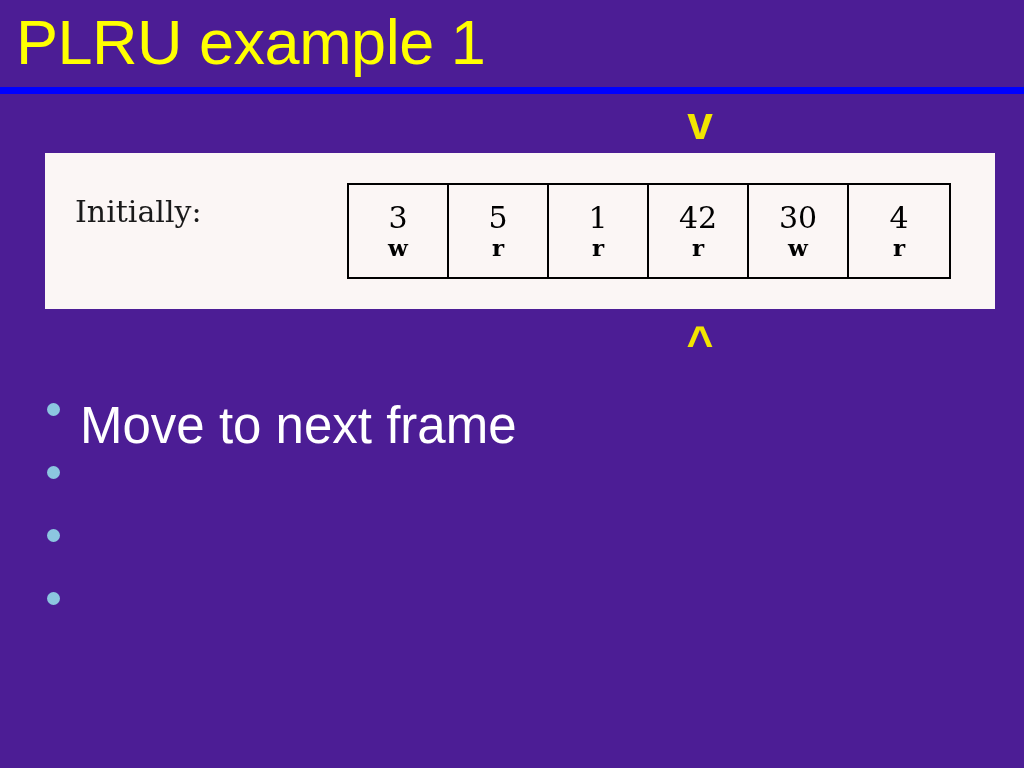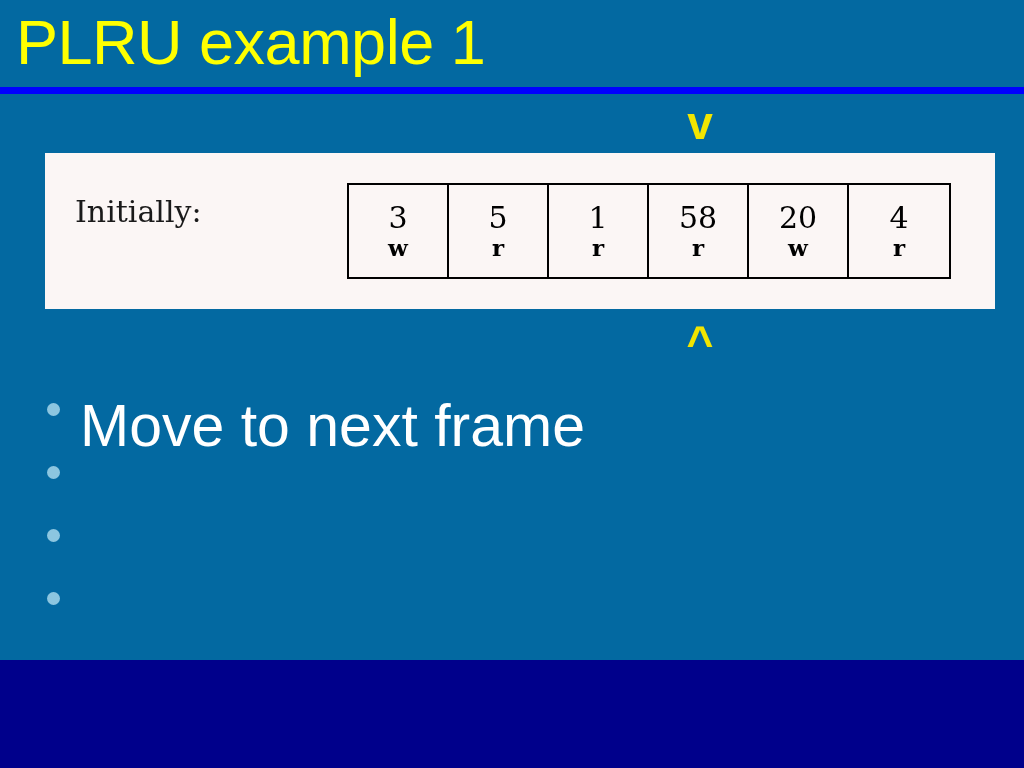--- a/index.html
+++ b/index.html
@@ -3,22 +3,22 @@
 <meta charset="utf-8">
 <style>
   html, body {
     margin: 0;
     padding: 0;
     background: #00008B;
   }
   #slide {
     position: relative;
     width: 1024px;
-    height: 660px;
-    background: #0369a1;
+    height: 768px;
+    background: #4c1d95;
     overflow: hidden;
     font-family: "Liberation Sans", sans-serif;
   }
 
   
   #slide-title {
     position: absolute;
     left: 16px;
     top: -2px;
     font-size: 63px;
@@ -131,21 +131,21 @@
   }
   .bullet-dot {
     display: block;
     width: 13px;
     height: 13px;
     border-radius: 50%;
     background: #8CC6E0;
   }
   .bullet-text {
     color: #FFFFFF;
-    font-size: 59px;
+    font-size: 51px;
     line-height: 52px;
     white-space: nowrap;
     padding-left: 12px;
     margin-top: 32px;
   }
 </style>
 </head>
 <body>
 
 <div id="slide">
@@ -165,25 +165,25 @@
       </div>
       <div class="frame-cell">
         <span class="frame-page">5</span>
         <span class="frame-flag">r</span>
       </div>
       <div class="frame-cell">
         <span class="frame-page">1</span>
         <span class="frame-flag">r</span>
       </div>
       <div class="frame-cell">
-        <span class="frame-page">58</span>
-        <span class="frame-flag">r</span>
-      </div>
-      <div class="frame-cell">
-        <span class="frame-page">20</span>
+        <span class="frame-page">42</span>
+        <span class="frame-flag">r</span>
+      </div>
+      <div class="frame-cell">
+        <span class="frame-page">30</span>
         <span class="frame-flag">w</span>
       </div>
       <div class="frame-cell">
         <span class="frame-page">4</span>
         <span class="frame-flag">r</span>
       </div>
     </div>
   </div>
 
   <div class="caret" id="caret-bottom">^</div>

